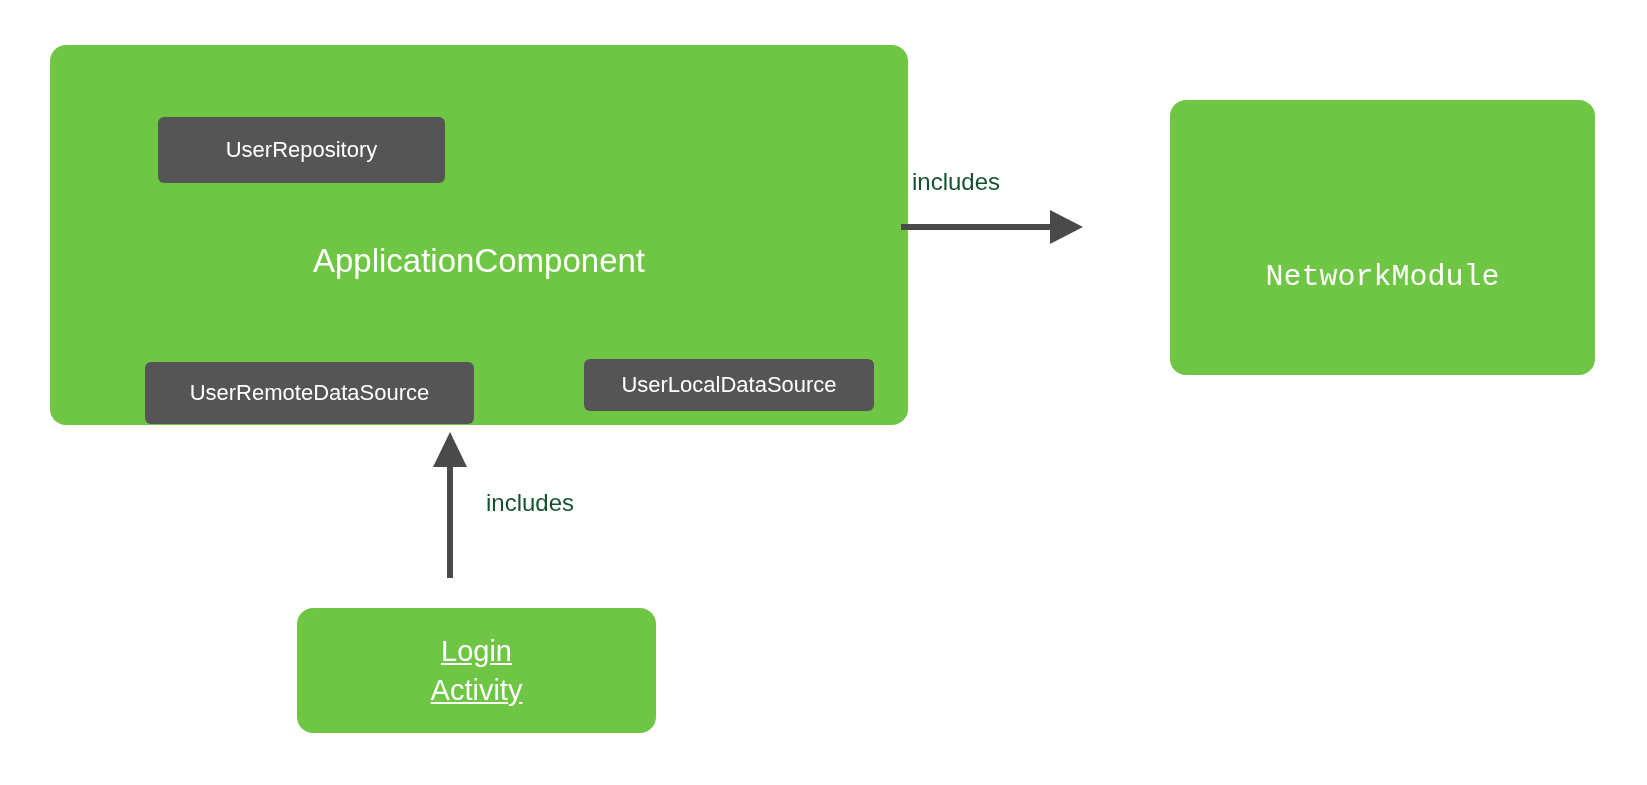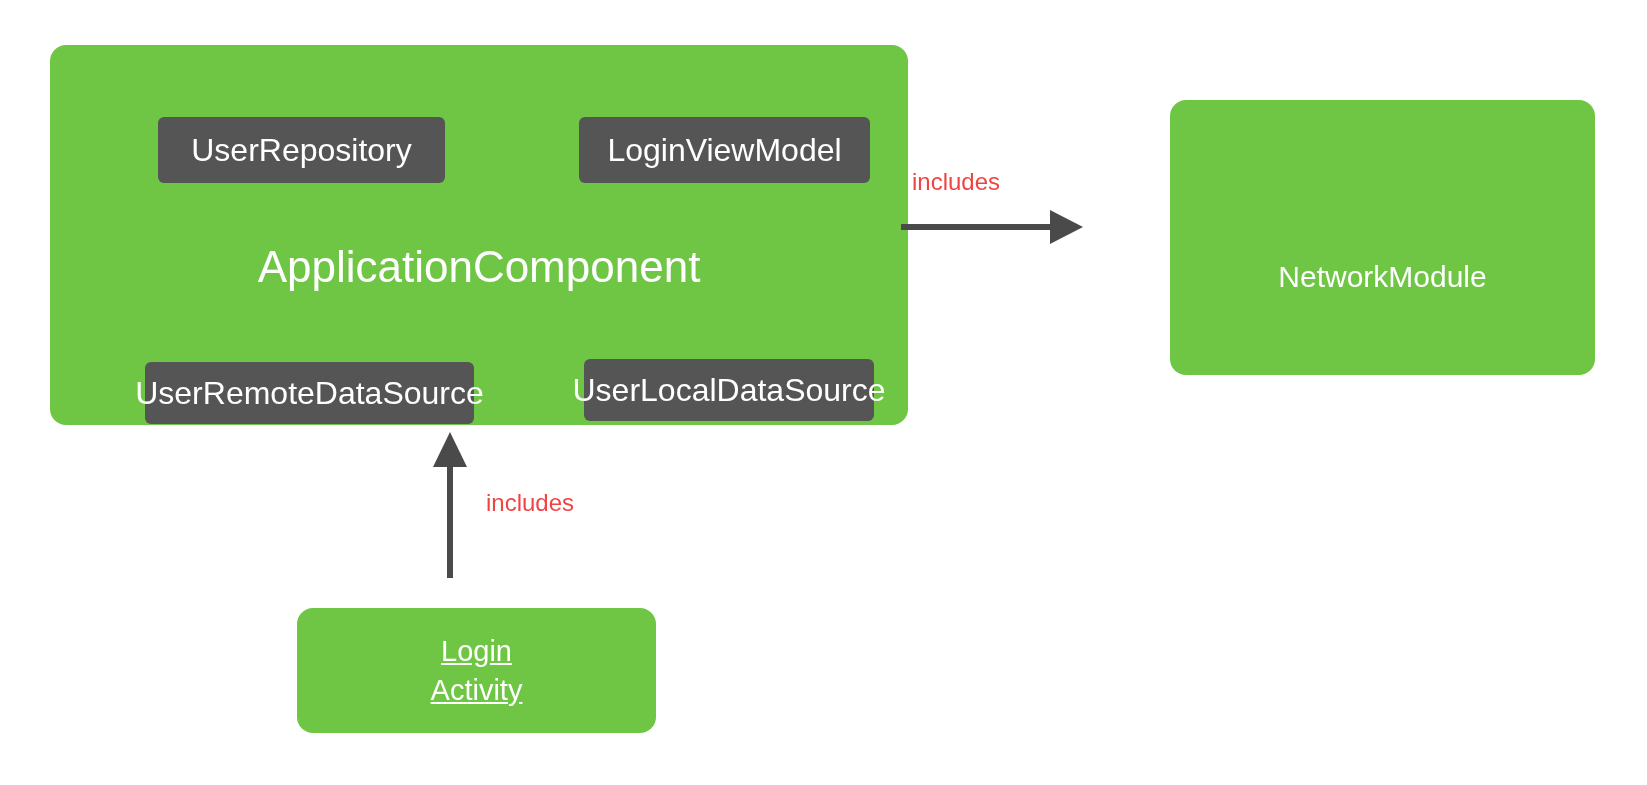--- a/index.html
+++ b/index.html
@@ -56,27 +56,28 @@
     color: #ffffff;
     font-weight: normal;
     text-align: center;
     white-space: nowrap;
     line-height: 1.15;
   }
   .box-title.app-title {
     left: 0;
     right: 0;
     top: 197px;
-    font-size: 44px;
+    font-size: 33px;
   }
   .box-title.network-title {
     left: 0;
     right: 0;
     top: 160px;
     font-size: 30px;
+    font-family: Liberation Mono, monospace;
   }
   .activity-line {
     color: #ffffff;
     font-size: 29px;
     line-height: 1.32;
     text-align: center;
     white-space: nowrap;
     text-decoration: underline;
   }
 
@@ -84,21 +85,21 @@
   .chip {
     position: absolute;
     background: #555555;
     border-radius: 6px;
     color: #ffffff;
     display: flex;
     align-items: center;
     justify-content: center;
     box-sizing: border-box;
     white-space: nowrap;
-    font-size: 32px;
+    font-size: 22px;
     line-height: 1;
   }
   .chip.user-repository {
     left: 108px;
     top: 72px;
     width: 287px;
     height: 66px;
   }
   .chip.login-viewmodel {
     left: 529px;
@@ -109,27 +110,27 @@
   .chip.user-remote-ds {
     left: 95px;
     top: 317px;
     width: 329px;
     height: 62px;
   }
   .chip.user-local-ds {
     left: 534px;
     top: 314px;
     width: 290px;
-    height: 62px;
+    height: 52px;
   }
 
   
   .edge-label {
     position: absolute;
-    color: #ef4444;
+    color: #14532d;
     font-size: 24px;
     white-space: nowrap;
     line-height: 1;
   }
   .edge-label.includes-label {
     left: 912px;
     top: 170px;
   }
   .edge-label.injects-label {
     left: 486px;
@@ -152,23 +153,20 @@
 <div id="canvas">
 
   <div class="green-box app-component">
 
     <div class="box-title app-title">ApplicationComponent</div>
 
     <div class="chip user-repository">
       <span>UserRepository</span>
     </div>
 
-    <div class="chip login-viewmodel">
-      <span>LoginViewModel</span>
-    </div>
 
     <div class="chip user-remote-ds">
       <span>UserRemoteDataSource</span>
     </div>
 
     <div class="chip user-local-ds">
       <span>UserLocalDataSource</span>
     </div>
   </div>
 

